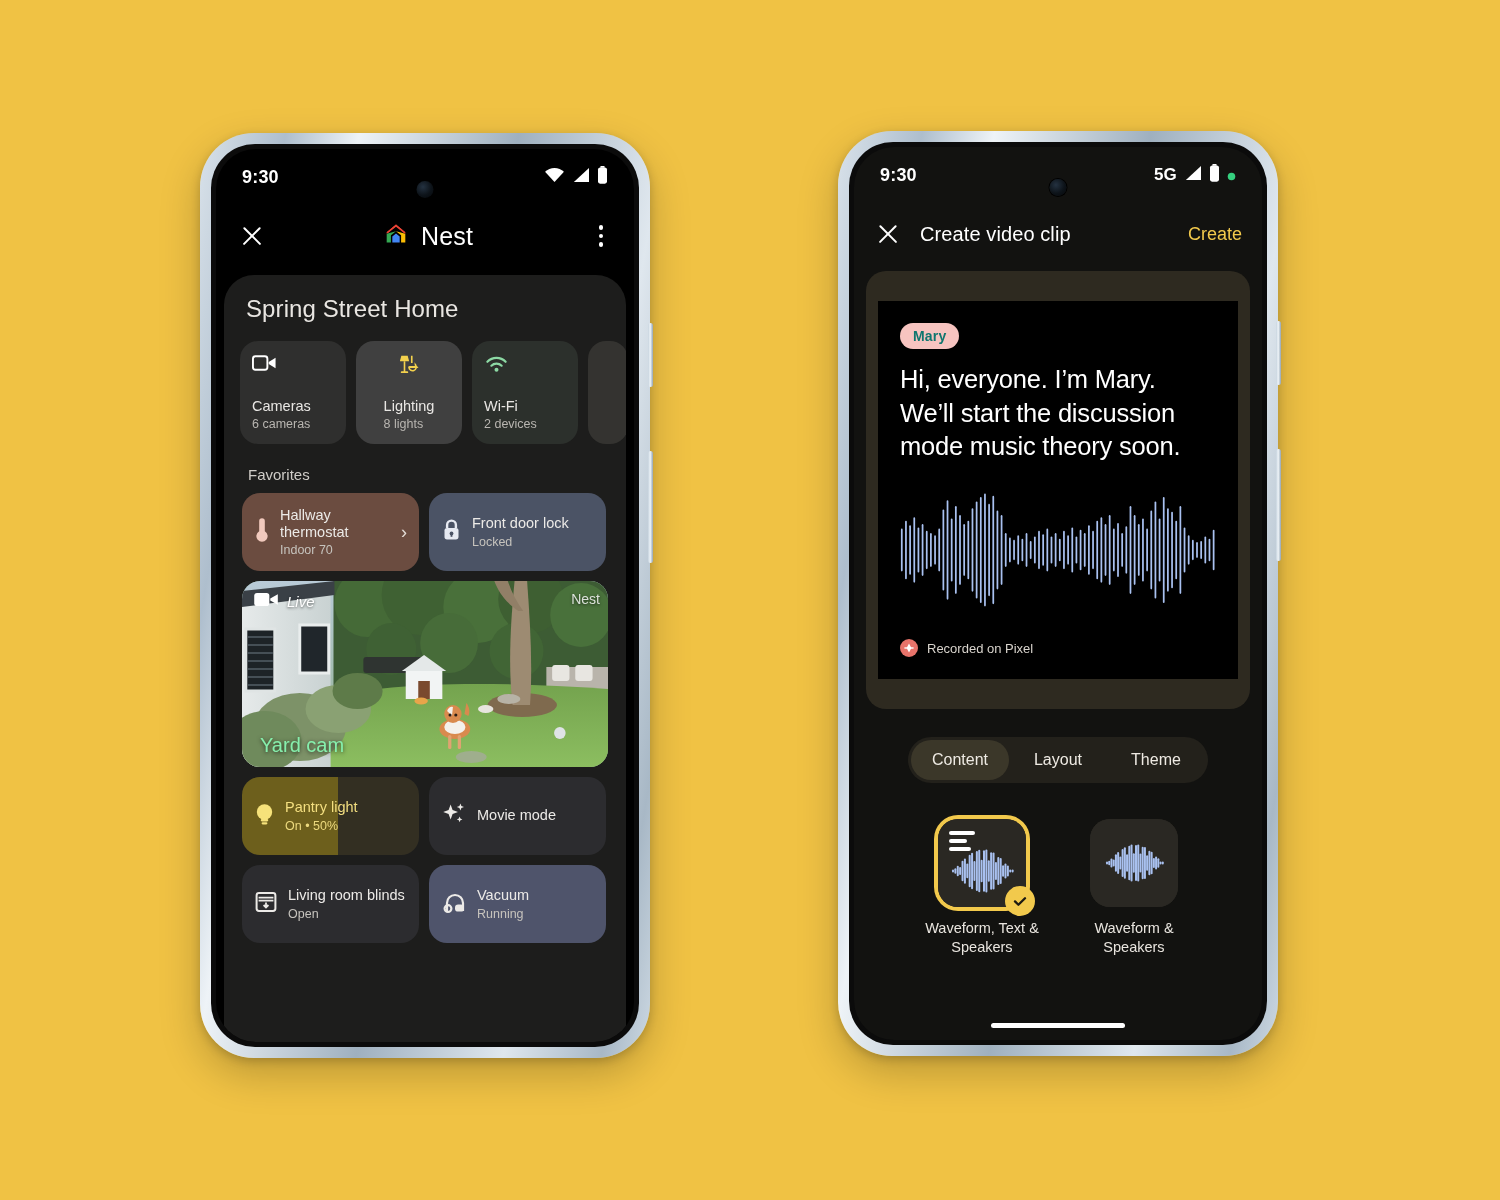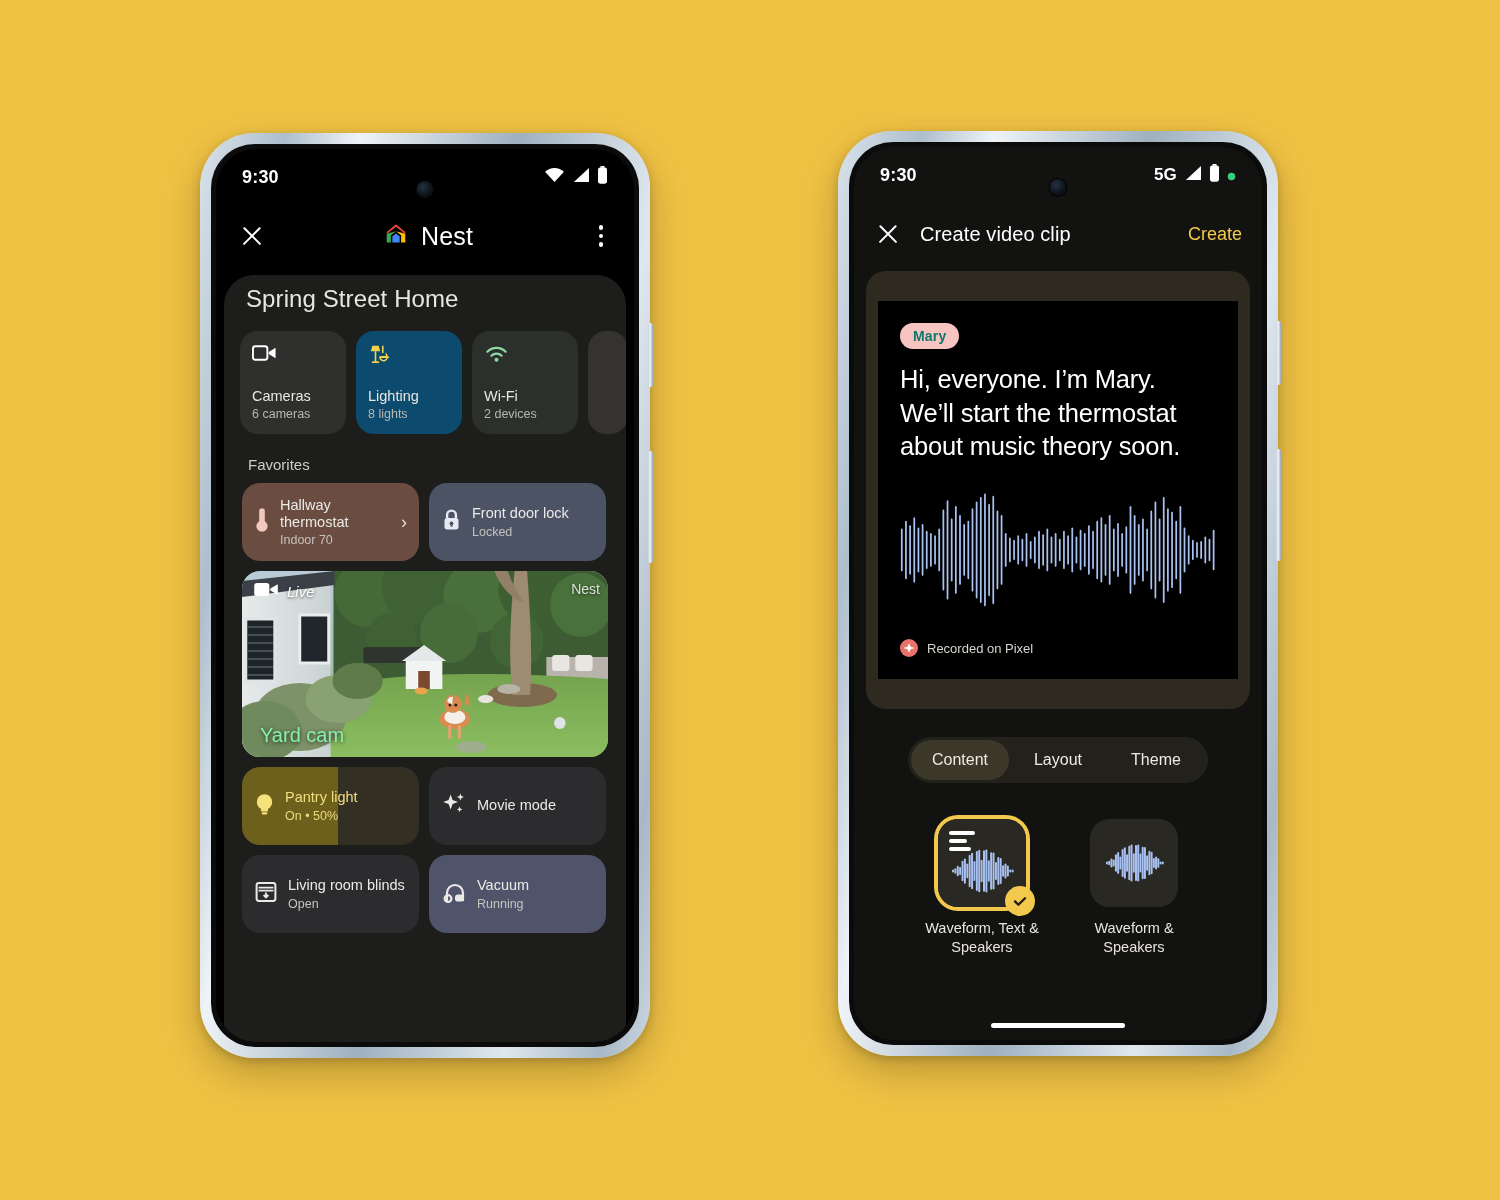--- a/index.html
+++ b/index.html
@@ -87,37 +87,37 @@
   .xbtn:after  { transform: rotate(-45deg); }
   .kebab { width: 22px; display: flex; flex-direction: column;
            align-items: center; gap: 4px; cursor: pointer; }
   .kebab i { width: 4.5px; height: 4.5px; border-radius: 50%; background: #fff; display: block; }
 
   .home-sheet {
     margin: 8px 8px 0 8px;
     background: #1d1d1c;
     border-radius: 30px 30px 0 0;
     height: calc(100% - 70px);
-    padding: 10px 0 0 0;
+    padding: 20px 0 0 0;
     overflow: hidden;
     position: relative;
   }
   .sheet-h {
     font-size: 24px; color: #e9e6e2; font-weight: 400;
     padding: 0 22px 18px 22px; letter-spacing: .1px;
   }
 
   .cat-row { display: flex; gap: 10px; padding: 0 0 0 16px; overflow: hidden; }
   .cat-tile {
     flex: 0 0 106px; height: 103px;
     background: #2f2f2e; border-radius: 18px;
     padding: 13px 12px; color: #e8e6e3;
     display: flex; flex-direction: column; justify-content: space-between;
   }
-  .cat-tile.lighting { background: #0c4a6e; }
+  .cat-tile.lighting { background: #404040; align-items: center; }
   .cat-tile.wifi { background: #2c302c; }
   .cat-tile.more { flex: 0 0 40px; background:#343330; }
   .cat-name { font-size: 14.5px; line-height: 1.15; }
   .cat-sub { font-size: 12.5px; color: #b9b6b1; margin-top: 2px; }
 
   .fav-label { font-size: 15px; color: #cfccc7; padding: 22px 22px 10px 24px; }
 
   .tile-grid { display: flex; flex-wrap: wrap; gap: 10px; padding: 0 18px; }
   .tile {
     width: 177px; height: 78px; border-radius: 18px;
@@ -564,21 +564,21 @@
 
         <div class="rec-appbar">
           <div class="xbtn"></div>
           <div class="rec-title">Create video clip</div>
           <div class="rec-create">Create</div>
         </div>
 
         <div class="clip-wrap">
           <div class="clip">
             <span class="speaker-chip">Mary</span>
-            <div class="clip-text">Hi, everyone. I’m Mary. We’ll start the thermostat about music theory soon.</div>
+            <div class="clip-text">Hi, everyone. I’m Mary. We’ll start the discussion mode music theory soon.</div>
             <div class="wave-box">
               <svg id="bigwave" width="100%" height="100%" viewBox="0 0 340 100" preserveAspectRatio="none">
                   <rect x="0.98" y="32.14" width="1.88" height="35.72" rx="0.94" fill="#a9c1f0"></rect>
                   <rect x="5.46" y="25.56" width="1.88" height="48.88" rx="0.94" fill="#a9c1f0"></rect>
                   <rect x="9.93" y="29.32" width="1.88" height="41.36" rx="0.94" fill="#a9c1f0"></rect>
                   <rect x="14.41" y="22.74" width="1.88" height="54.52" rx="0.94" fill="#a9c1f0"></rect>
                   <rect x="18.88" y="31.20" width="1.88" height="37.60" rx="0.94" fill="#a9c1f0"></rect>
                   <rect x="23.35" y="28.38" width="1.88" height="43.24" rx="0.94" fill="#a9c1f0"></rect>
                   <rect x="27.83" y="34.02" width="1.88" height="31.96" rx="0.94" fill="#a9c1f0"></rect>
                   <rect x="32.30" y="35.90" width="1.88" height="28.20" rx="0.94" fill="#a9c1f0"></rect>

